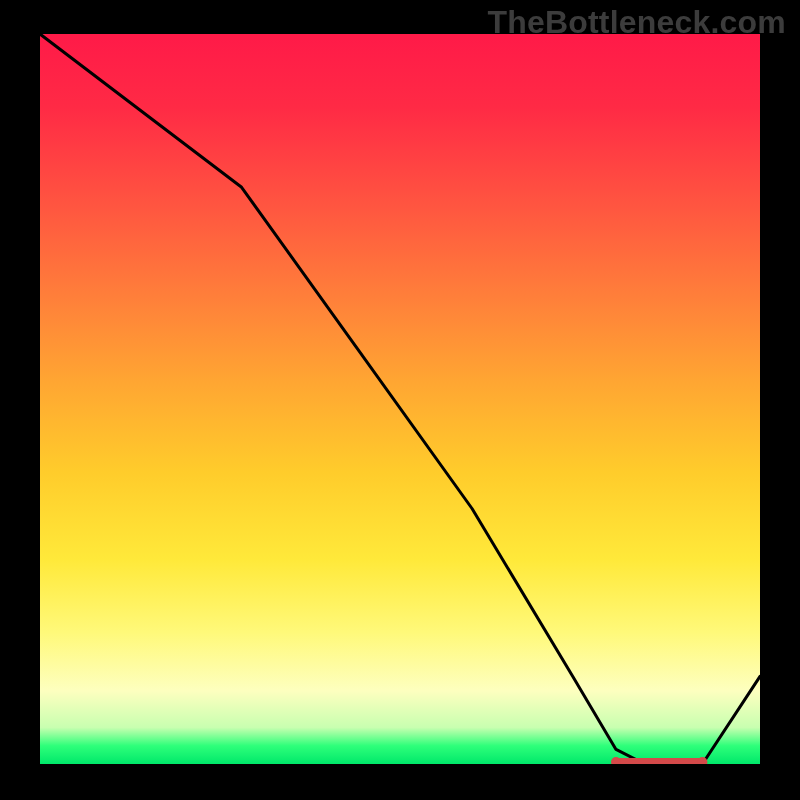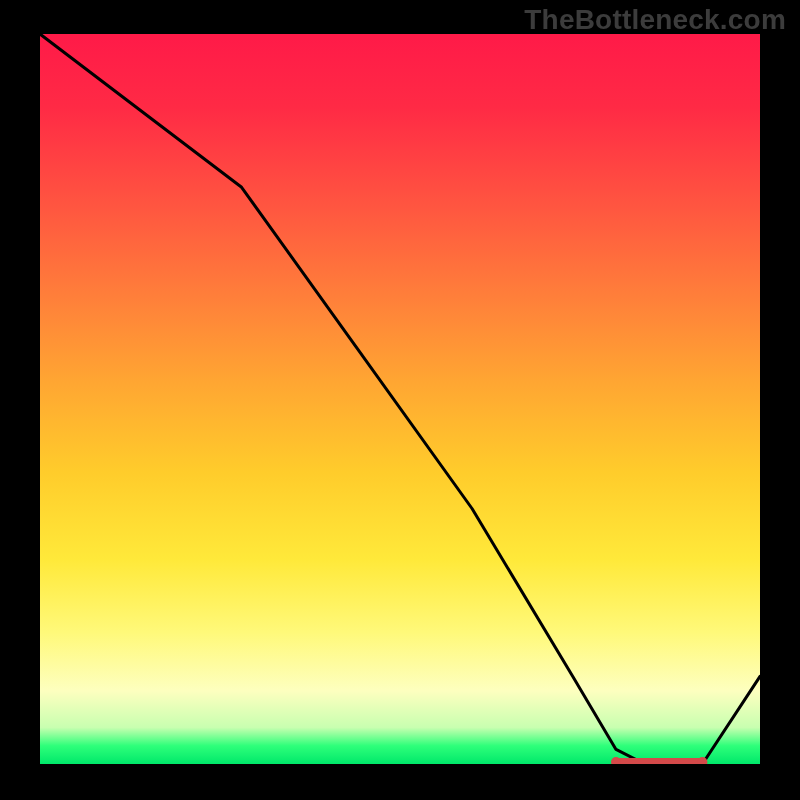--- a/index.html
+++ b/index.html
@@ -14,21 +14,21 @@
   .frame {
     position: relative;
     width: 800px;
     height: 800px;
   }
   .watermark {
     position: absolute;
     top: 4px;
     right: 14px;
     color: #3c3c3c;
-    font-size: 28px;
+    font-size: 32px;
     font-weight: 600;
     letter-spacing: 0.2px;
   }
   
   .plot {
     position: absolute;
     left: 40px;
     top: 34px;
     width: 720px;
     height: 730px;

